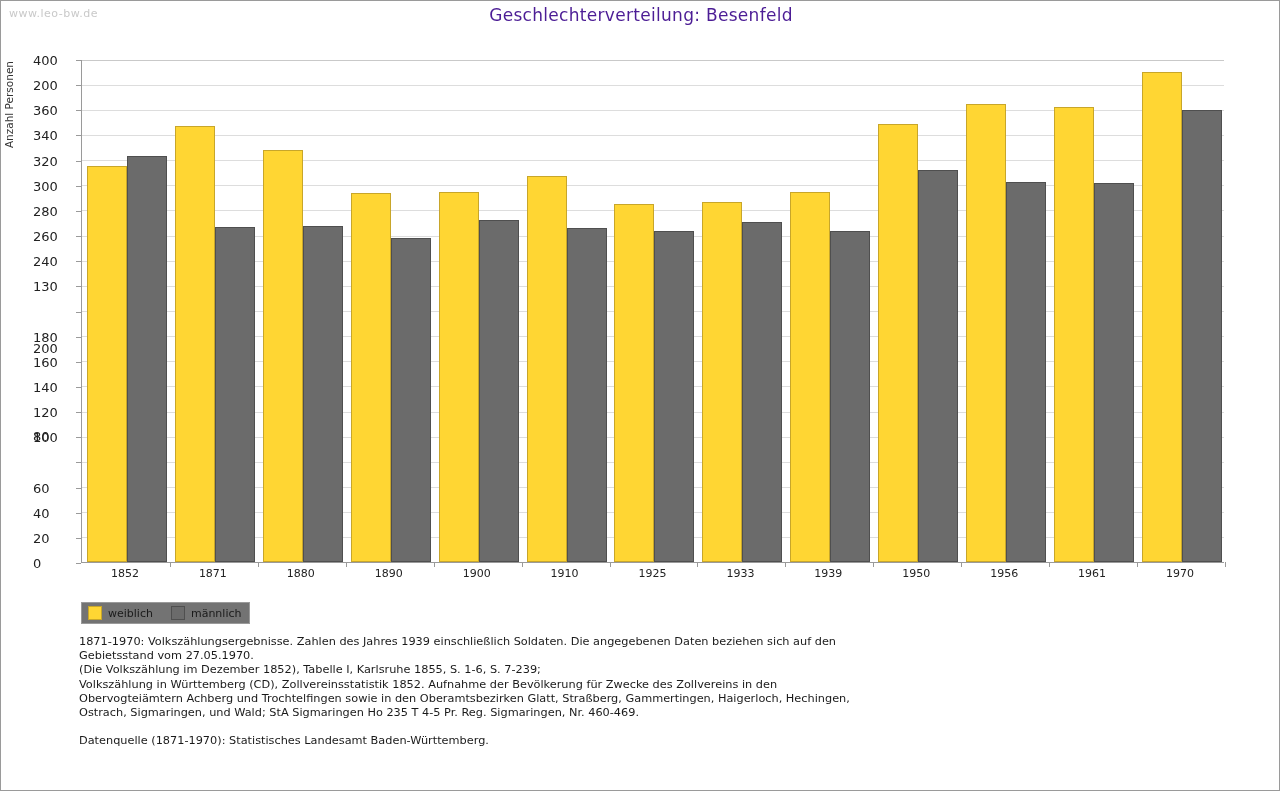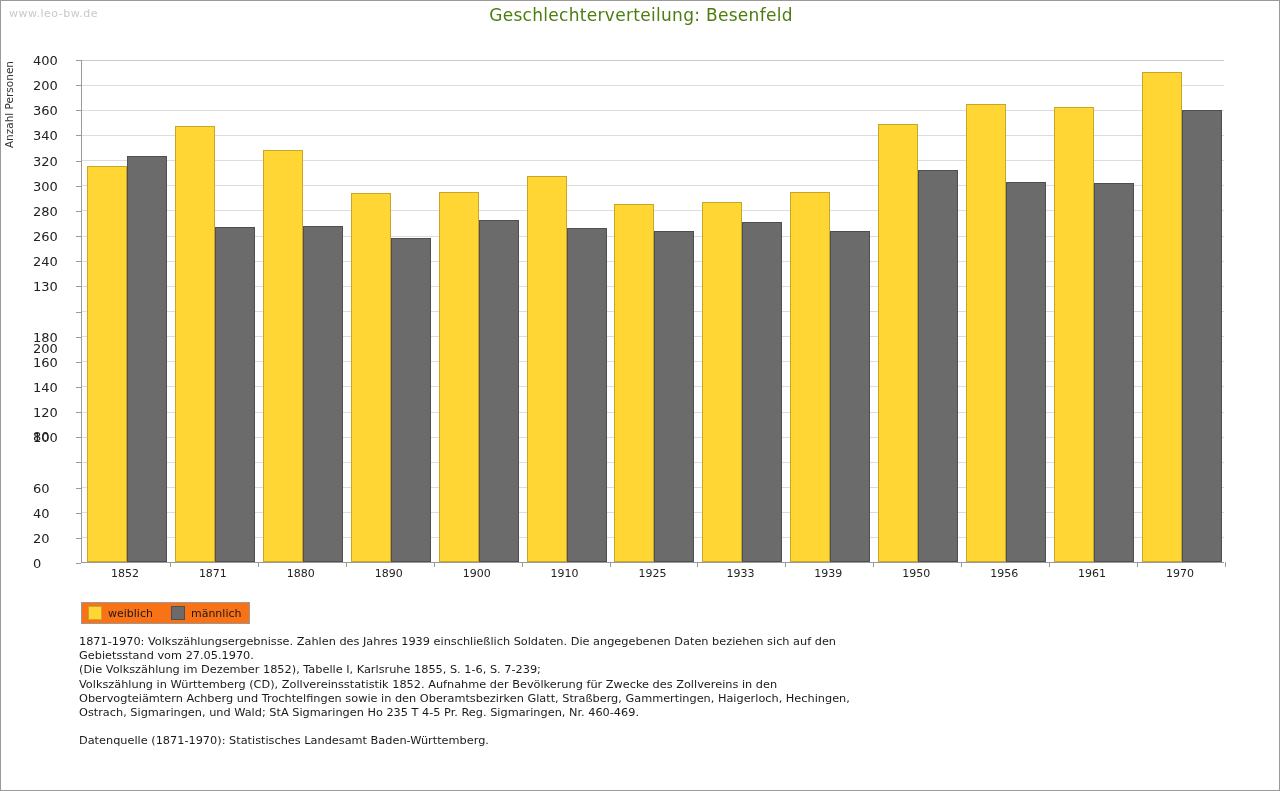--- a/index.html
+++ b/index.html
@@ -27,21 +27,21 @@
     color: #c9c9c9;
     letter-spacing: 0.5px;
   }
   #chart-title {
     position: absolute;
     left: 0;
     top: 4px;
     width: 1280px;
     text-align: center;
     font-size: 17px;
-    color: #4d7c0f;
+    color: #4c1d95;
     letter-spacing: 0.3px;
   }
   #ylabel {
     position: absolute;
     left: 2px;
     top: 60px;
     width: 14px;
     font-size: 10.5px;
     color: #333;
     writing-mode: vertical-rl;
@@ -124,21 +124,21 @@
     font-size: 11px;
     color: #222;
     text-align: center;
     width: 88px;
   }
   #legend {
     position: absolute;
     left: 80px;
     top: 601px;
     border: 1px solid #9a9a9a;
-    background: #f97316;
+    background: #737373;
     padding: 3px 8px 3px 6px;
     display: inline-flex;
     align-items: center;
     gap: 18px;
     font-size: 11px;
     color: #1a1a1a;
   }
   .legend-item {
     display: inline-flex;
     align-items: center;

